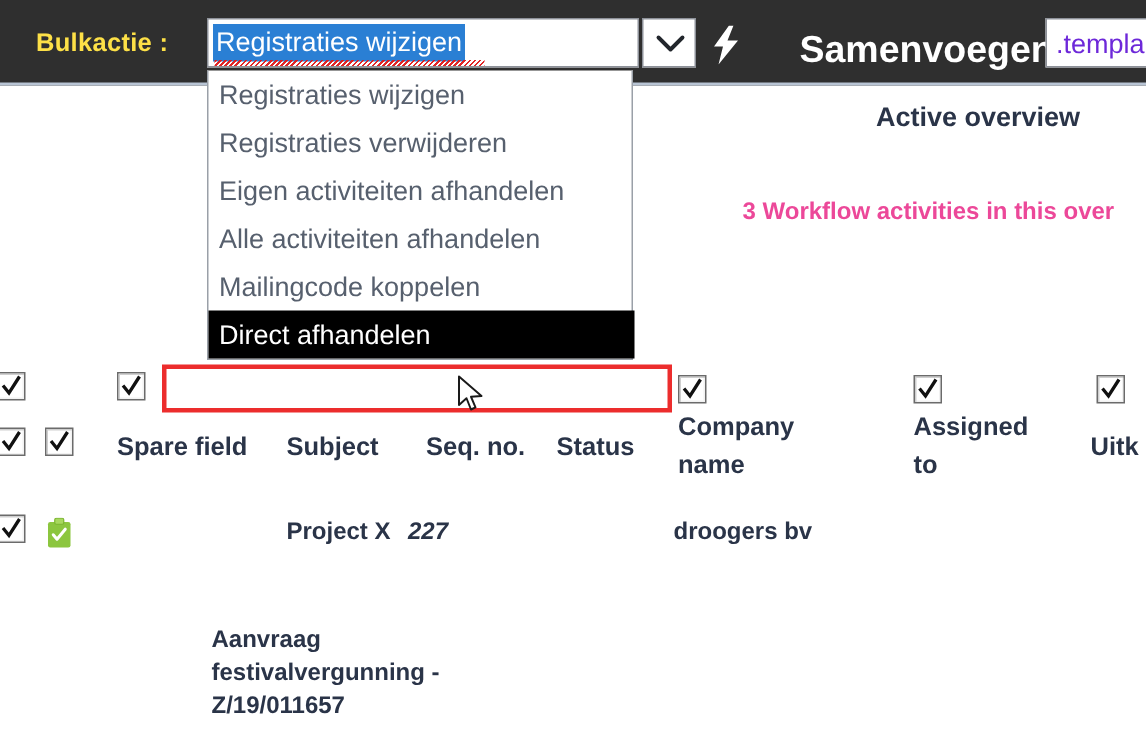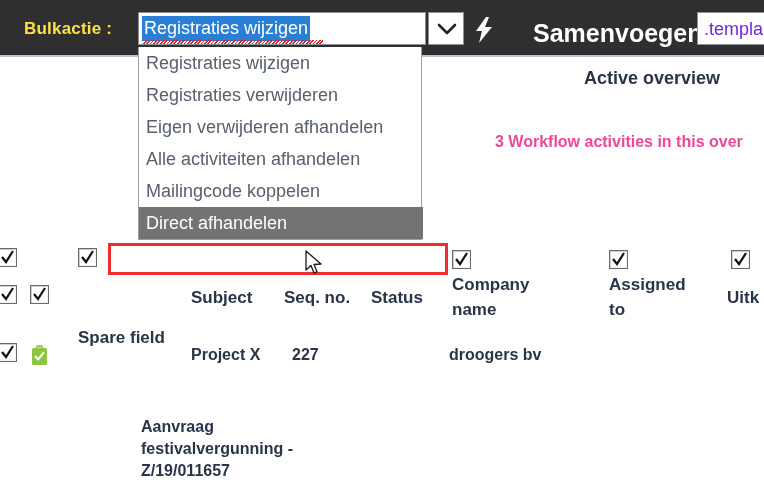--- a/index.html
+++ b/index.html
@@ -122,21 +122,21 @@
   .dd-item {
     height: 32px;
     line-height: 32px;
     padding-left: 7px;
     font-size: 18px;
     color: #57606e;
     white-space: nowrap;
     box-sizing: border-box;
   }
   .dd-item.selected {
-    background: #737373;
+    background: #000000;
     color: #ffffff;
     width: 284px;
   }
 
   
   .highlight-ring {
     position: absolute;
     left: 108px; top: 243px;
     width: 340px; height: 32px;
     border: 3px solid #ec2d2d;
@@ -234,21 +234,21 @@
   </svg>
 </div>
 
 <div class="merge-input">
   <span>.templa</span>
 </div>
 
 <div class="dropdown">
   <div class="dd-item">Registraties wijzigen</div>
   <div class="dd-item">Registraties verwijderen</div>
-  <div class="dd-item">Eigen verwijderen afhandelen</div>
+  <div class="dd-item">Eigen activiteiten afhandelen</div>
   <div class="dd-item">Alle activiteiten afhandelen</div>
   <div class="dd-item">Mailingcode koppelen</div>
   <div class="dd-item selected">Direct afhandelen</div>
 </div>
 <div class="sel-overhang"></div>
 <div class="highlight-ring"></div>
 
 <div class="cursor-arrow">
   <svg width="20" height="26" viewBox="0 0 20 26">
     <path d="M1 1 L1 20 L6 15.5 L9 23 L12 21.6 L9 14.5 L16 14 Z" fill="#ffffff" stroke="#1a1a1a" stroke-width="1.3" stroke-linejoin="round"></path>
@@ -288,21 +288,21 @@
   <svg width="15" height="15" viewBox="0 0 15 15">
       <path d="M2 7 L6 12 L13 1" stroke="#111" stroke-width="2.2" fill="none"></path>
     </svg>
 </div>
 <div class="chk" style="left:30px;top:285px;">
   <svg width="15" height="15" viewBox="0 0 15 15">
       <path d="M2 7 L6 12 L13 1" stroke="#111" stroke-width="2.2" fill="none"></path>
     </svg>
 </div>
 
-<div class="colhdr" style="left:78px;top:285px;margin-top:40px;">Spare field</div>
+<div class="colhdr" style="left:78px;top:285px;">Spare field</div>
 <div class="colhdr" style="left:191px;top:285px;">Subject</div>
 <div class="colhdr" style="left:284px;top:285px;">Seq. no.</div>
 <div class="colhdr" style="left:371px;top:285px;">Status</div>
 <div class="colhdr" style="left:452px;top:272px;width:78px;">Company name</div>
 <div class="colhdr" style="left:609px;top:272px;width:80px;">Assigned to</div>
 <div class="colhdr" style="left:727px;top:285px;">Uitk</div>
 
 <div class="chk" style="left:-2px;top:343px;">
   <svg width="15" height="15" viewBox="0 0 15 15">
       <path d="M2 7 L6 12 L13 1" stroke="#111" stroke-width="2.2" fill="none"></path>
@@ -311,18 +311,18 @@
 
 <div class="clipboard-icon">
   <svg width="17" height="21" viewBox="0 0 17 21">
     <rect x="1" y="3" width="15" height="17" rx="1.5" fill="#8cc63f"></rect>
     <rect x="5.5" y="0.5" width="6" height="4" rx="1" fill="#a8d85f" stroke="#7bb52f" stroke-width="0.8"></rect>
     <path d="M4.5 11.5 L7 14.5 L12.5 7.8" stroke="#ffffff" stroke-width="2" fill="none" stroke-linecap="round" stroke-linejoin="round"></path>
   </svg>
 </div>
 
 <div class="cell" style="left:191px;top:344px;">Project X</div>
-<div class="cell" style="left:292px;top:344px;">227</div>
+<div class="cell" style="left:272px;top:344px;font-style:italic;">227</div>
 <div class="cell" style="left:449px;top:344px;">droogers bv</div>
 
 <div class="cell" style="left:141px;top:416px;">Aanvraag</div>
 <div class="cell" style="left:141px;top:438px;">festivalvergunning -</div>
 <div class="cell" style="left:141px;top:460px;"> Z/19/011657</div>
 
 </body></html>

